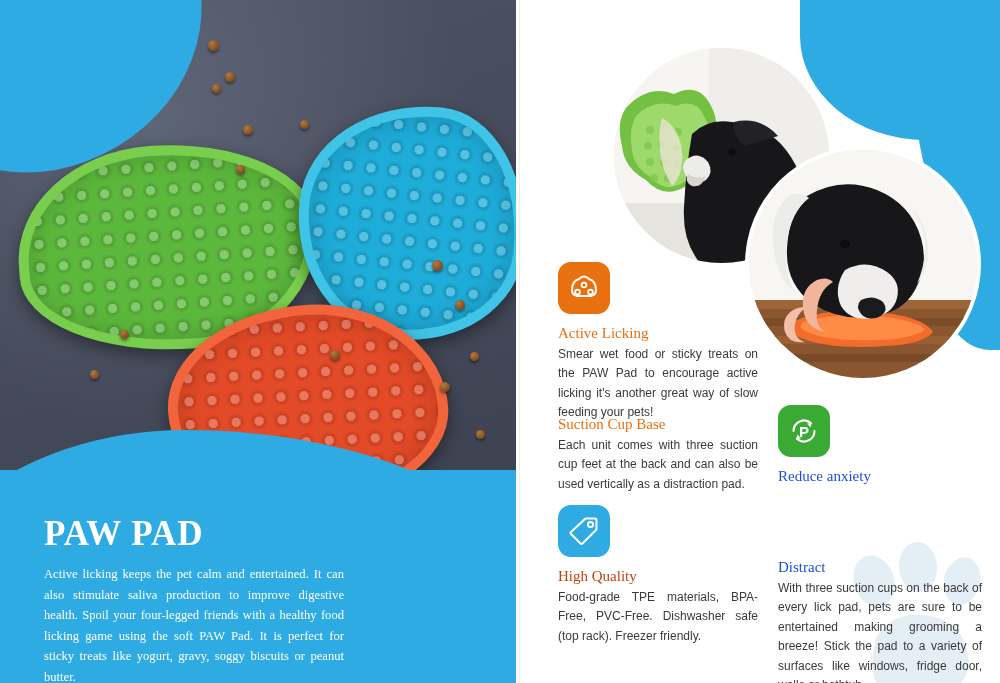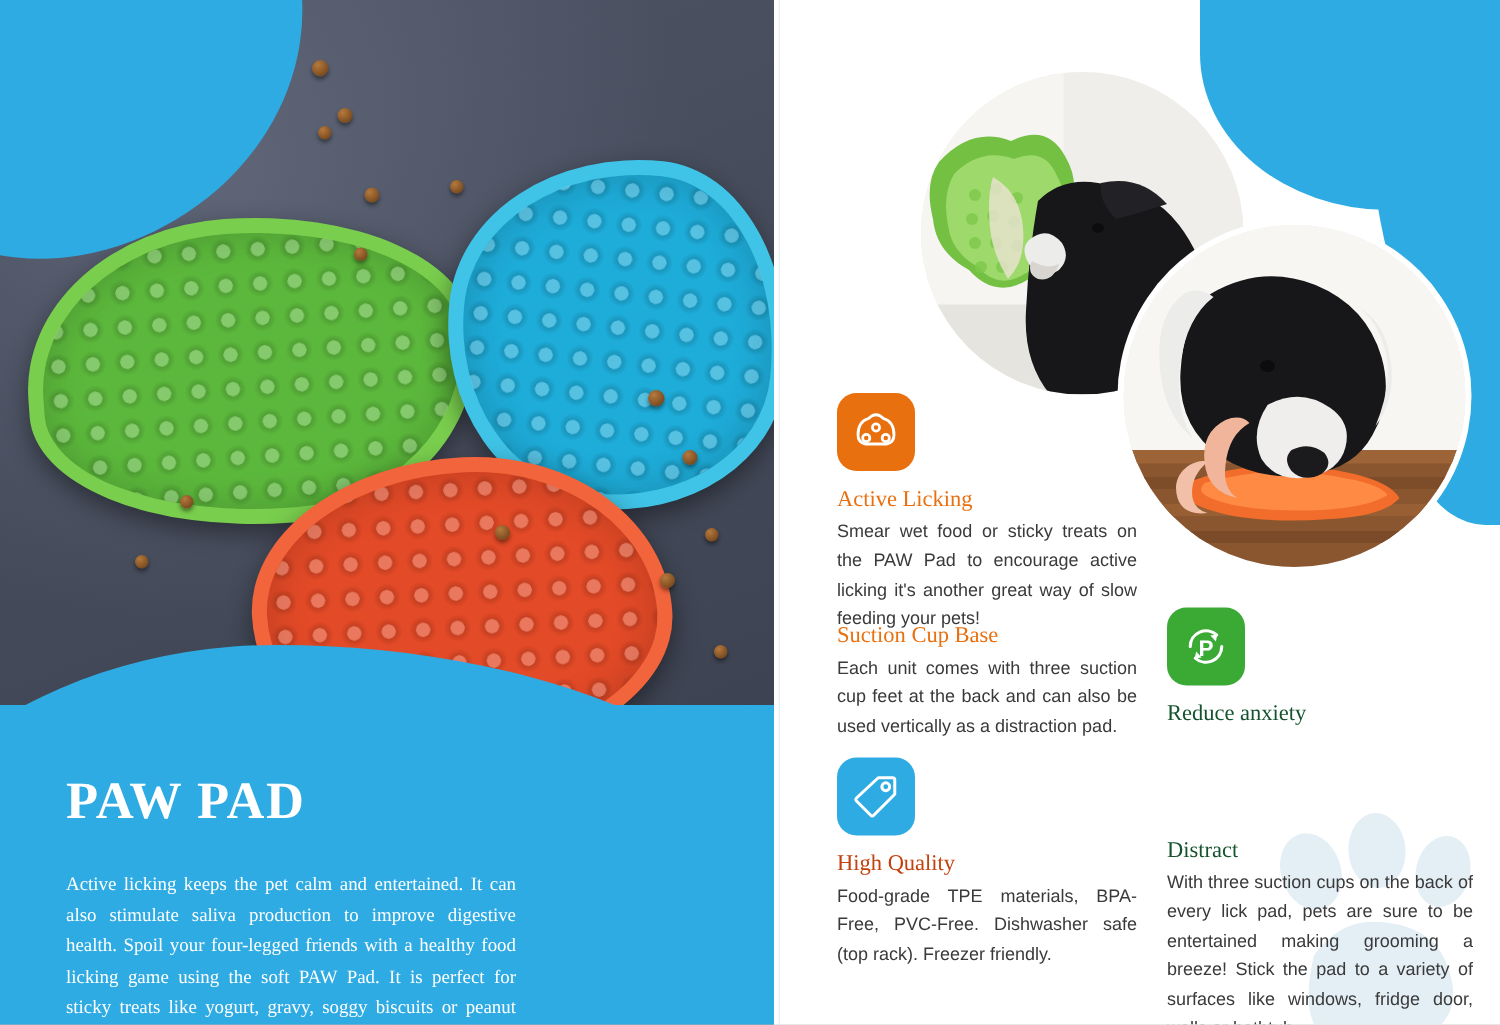--- a/index.html
+++ b/index.html
@@ -82,21 +82,21 @@
   }
   .blob-bottom2{
     position:absolute;left:-60px;top:470px;width:600px;height:260px;
     background:#2fabe3;
   }
 
   .left-text{position:absolute;left:44px;top:516px;width:300px;z-index:6;}
   .paw-title{
     font-family:"Liberation Serif", serif;
     font-weight:700;font-size:35px;letter-spacing:1px;color:#ffffff;
-    margin:0 0 28px 0;line-height:1;
+    margin:0 0 13px 0;line-height:1;
   }
   .paw-desc{
     font-family:"Liberation Serif", serif;
     font-size:12.6px;line-height:1.63;color:#ffffff;margin:0;text-align:justify;
   }
 
   
   .gutter{position:absolute;left:516px;top:0;width:18px;height:683px;background:#ffffff;}
   .gutter-line{position:absolute;left:519px;top:0;width:1px;height:683px;background:#e9eef1;}
 
@@ -136,21 +136,21 @@
   }
   .feat-title{
     font-family:"Liberation Serif", serif;
     font-size:15px;font-weight:400;margin:10px 0 3px 0;line-height:1.2;
   }
   .feat-body{
     font-size:12px;line-height:1.62;color:#3a3a3a;margin:0;text-align:justify;
   }
   .t-orange{color:#e8700f;}
   .t-blue{color:#c2410c;}
-  .t-green{color:#14532d;}
+  .t-green{color:#1d4ed8;}
 
   .f-active{left:24px;top:262px;width:200px;}
   .f-suction{left:24px;top:405px;width:200px;}
   .f-quality{left:24px;top:505px;width:200px;}
   .f-anxiety{left:244px;top:405px;width:204px;}
   .f-distract{left:244px;top:548px;width:204px;}
 </style>
 </head>
 <body>
 

